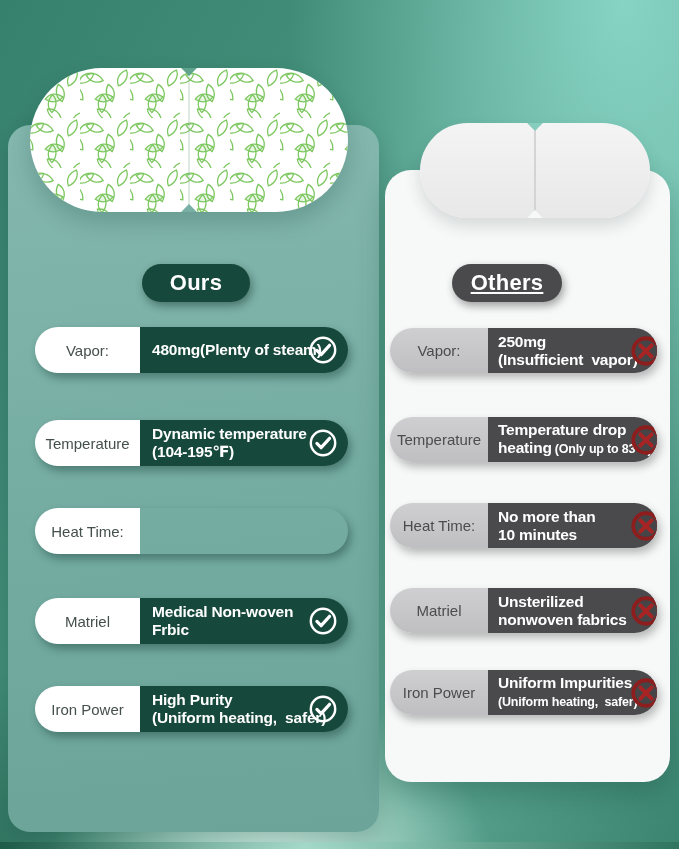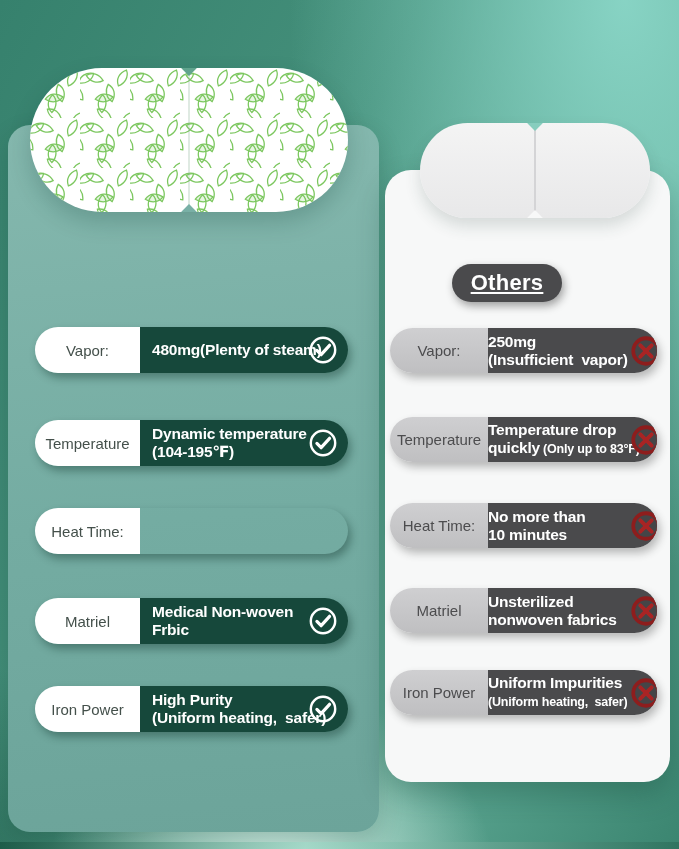--- a/index.html
+++ b/index.html
@@ -45,21 +45,21 @@
 
   .row{position:absolute;display:flex;border-radius:23px;overflow:hidden;}
   .row-l{left:35px;width:313px;height:46px;box-shadow:3px 5px 9px rgba(10,45,36,.38);}
   .row-r{left:390px;width:267px;height:45px;box-shadow:3px 5px 9px rgba(35,35,35,.3);}
   .row .label{flex:0 0 auto;display:flex;align-items:center;justify-content:center;}
   .row-l .label{width:105px;background:#ffffff;color:#44504b;font-size:15px;}
   .row-r .label{width:98px;background:linear-gradient(180deg,#cfcfd1 0%,#bfbfc1 100%);color:#4c4c4e;font-size:15px;}
   .row .value{flex:1;display:flex;flex-direction:column;justify-content:center;position:relative;
     color:#fff;font-weight:700;}
   .row-l .value{background:#16483b;padding-left:12px;}
-  .row-r .value{background:#4a4a4c;}
+  .row-r .value{background:#4a4a4c;padding-left:10px;}
   .val-line{white-space:pre;font-size:15.5px;line-height:18px;letter-spacing:-.2px;}
   .line2 .l2{margin-right:3px;}
   .l2s{font-size:12.5px;letter-spacing:-.2px;}
 
   .status{position:absolute;top:50%;transform:translateY(-50%);line-height:0;}
   .status-check{right:10px;width:30px;height:30px;}
   .status-cross{right:-6px;width:34px;height:34px;}
   .defs{position:absolute;width:0;height:0;overflow:hidden;}
 </style>
 </head>
@@ -96,20 +96,23 @@
     <div class="notch top"></div>
     <div class="notch bottom"></div>
   </div>
 
   <div class="mask mask-others">
     <div class="seam"></div>
     <div class="notch top"></div>
     <div class="notch bottom"></div>
   </div>
 
+  <div class="badge badge-ours">
+    <span>Ours</span>
+  </div>
   <div class="badge badge-others">
     <span>Others</span>
   </div>
 
   <div class="row row-l" style="top:327px">
     <div class="label">Vapor:</div>
     <div class="value">
       <div class="val-line">480mg(Plenty of steam)</div>
 
       <span class="status status-check">
@@ -173,21 +176,21 @@
             <circle cx="18" cy="18" r="13.5" fill="#454547" stroke="#8e1d1d" stroke-width="4"></circle>
             <path d="M12 12 L24 24 M24 12 L12 24" stroke="#a82424" stroke-width="4.2" stroke-linecap="round"></path>
           </svg>
       </span>
     </div>
   </div>
   <div class="row row-r" style="top:417px">
     <div class="label">Temperature</div>
     <div class="value">
       <div class="val-line">Temperature drop</div>
-      <div class="val-line line2"><span class="l2">quickly</span><span class="l2s">(Only up to 83°F)</span></div>
+      <div class="val-line line2"><span class="l2">heating</span><span class="l2s">(Only up to 83°F)</span></div>
       <span class="status status-cross">
         <svg viewBox="0 0 36 36" width="34" height="34">
             <circle cx="18" cy="18" r="13.5" fill="#454547" stroke="#8e1d1d" stroke-width="4"></circle>
             <path d="M12 12 L24 24 M24 12 L12 24" stroke="#a82424" stroke-width="4.2" stroke-linecap="round"></path>
           </svg>
       </span>
     </div>
   </div>
   <div class="row row-r" style="top:503px">
     <div class="label">Heat Time:</div>

